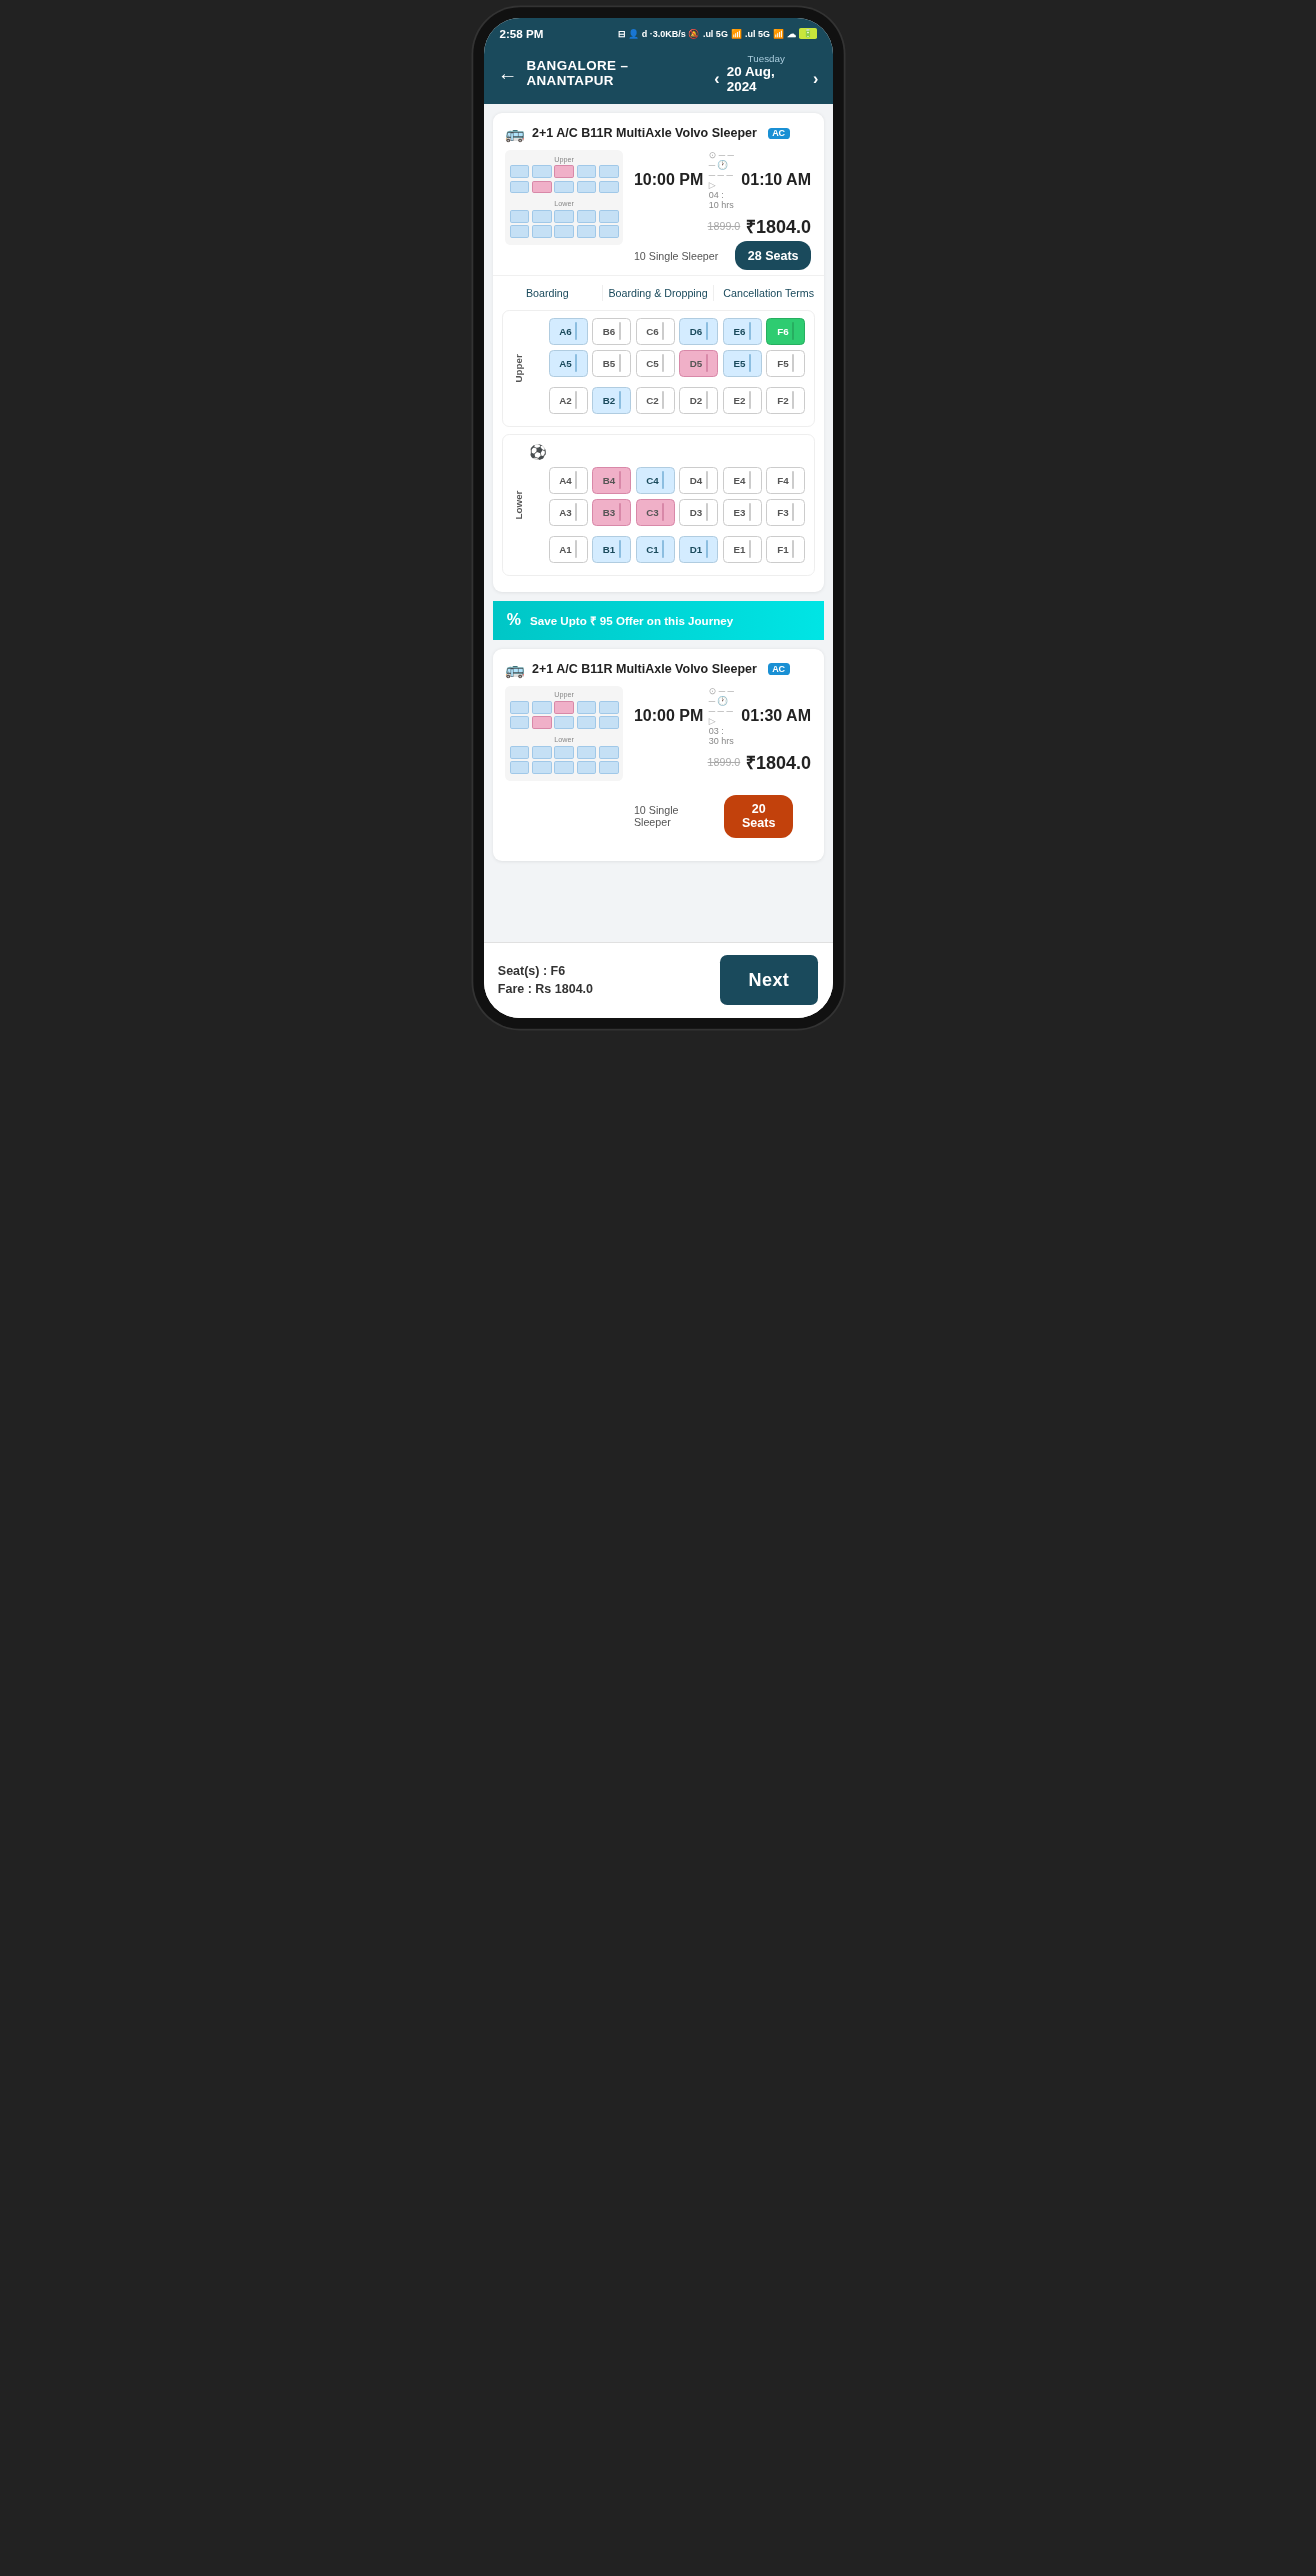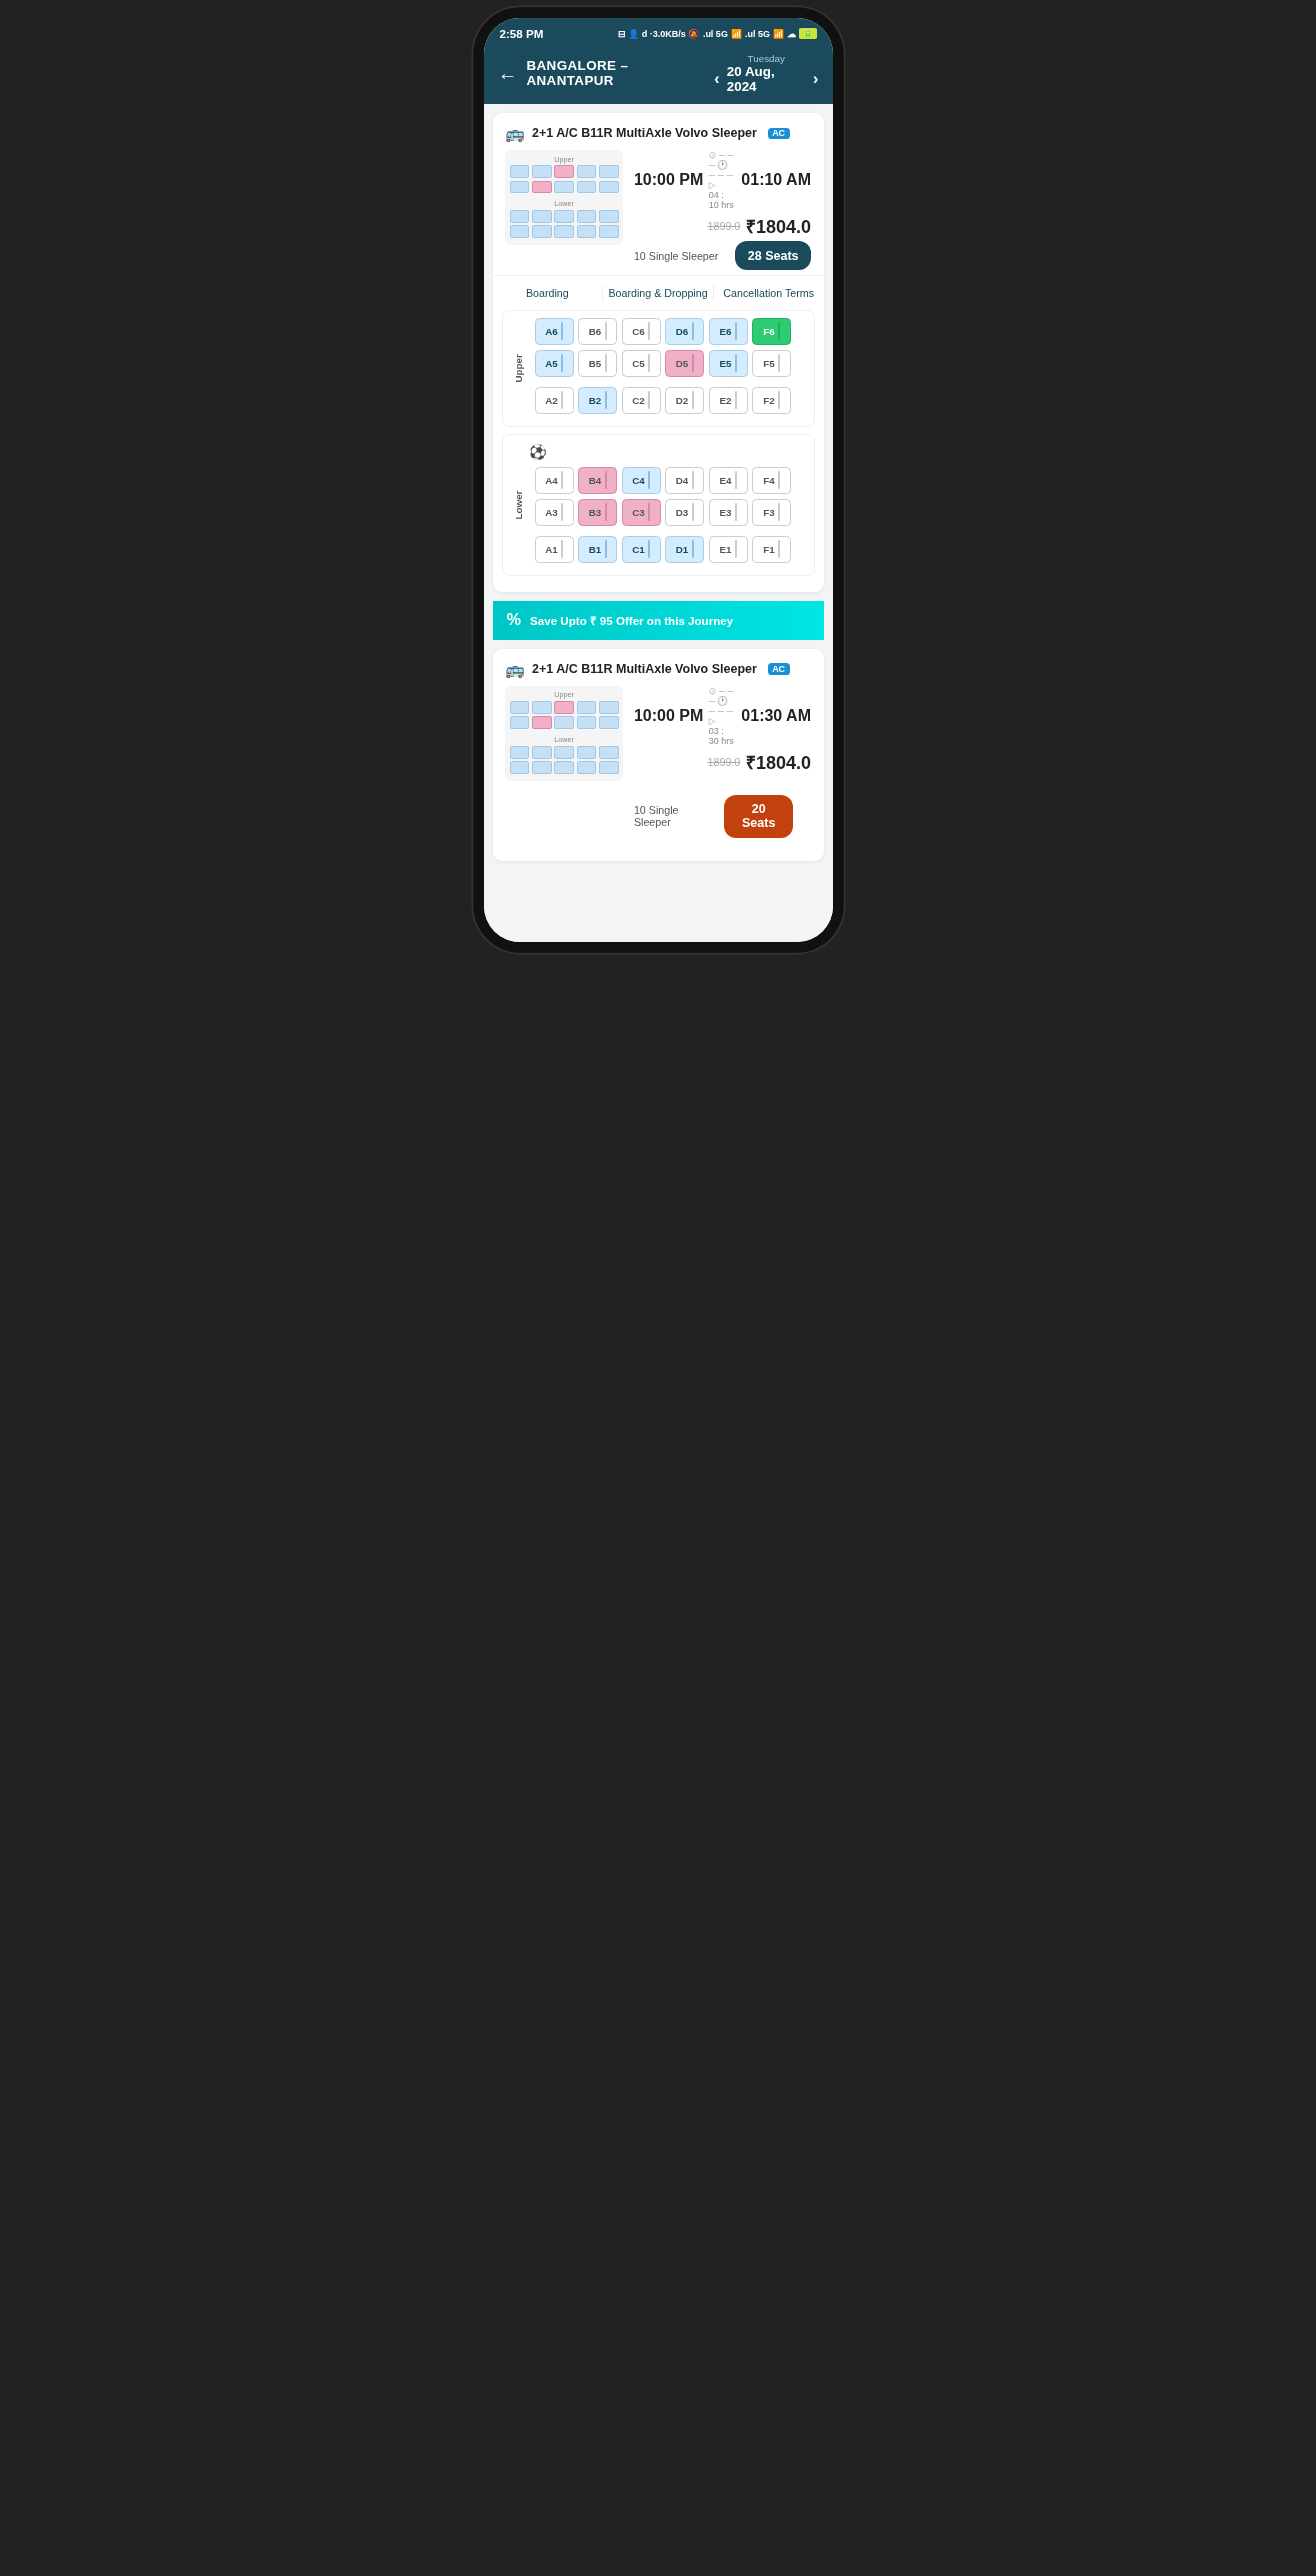--- a/index.html
+++ b/index.html
@@ -191,21 +191,21 @@
       border: 0.9px solid #eee;
       border-radius: 7.2px;
       padding: 7.2px;
       margin-bottom: 7.2px;
       background: #fff;
       position: relative;
     }
     .exp-section-inner {
       display: flex;
       align-items: stretch;
-      gap: 9px;
+      gap: 23px;
     }
     .exp-label {
       writing-mode: vertical-rl;
       transform: rotate(180deg);
       font-size: 9.8px;
       font-weight: 700;
       color: #555;
       display: flex;
       align-items: center;
       justify-content: center;
@@ -488,14 +488,29 @@
             </span>
             <button class="seats-btn" style="width:auto;margin:18px;padding:7.2px 12.5px;font-size:12.5px;background:#c2410c;">20 Seats</button>
           </div>
         </div>
       </div>
     </div>
 
     <div style="height:72px;"></div>
   </div>
 
+  <div class="bottom-bar">
+    <div class="bottom-info">
+      <div class="bottom-seat">
+        <span>Seat(s)</span>
+        <span> : </span>
+        <span style="font-weight:700;">F6</span>
+      </div>
+      <div class="bottom-fare">
+        <span>Fare</span>
+        <span> : </span>
+        <span style="font-weight:700;">Rs 1804.0</span>
+      </div>
+    </div>
+    <button class="next-btn">Next</button>
+  </div>
 </div>
 
 
 </body></html>

